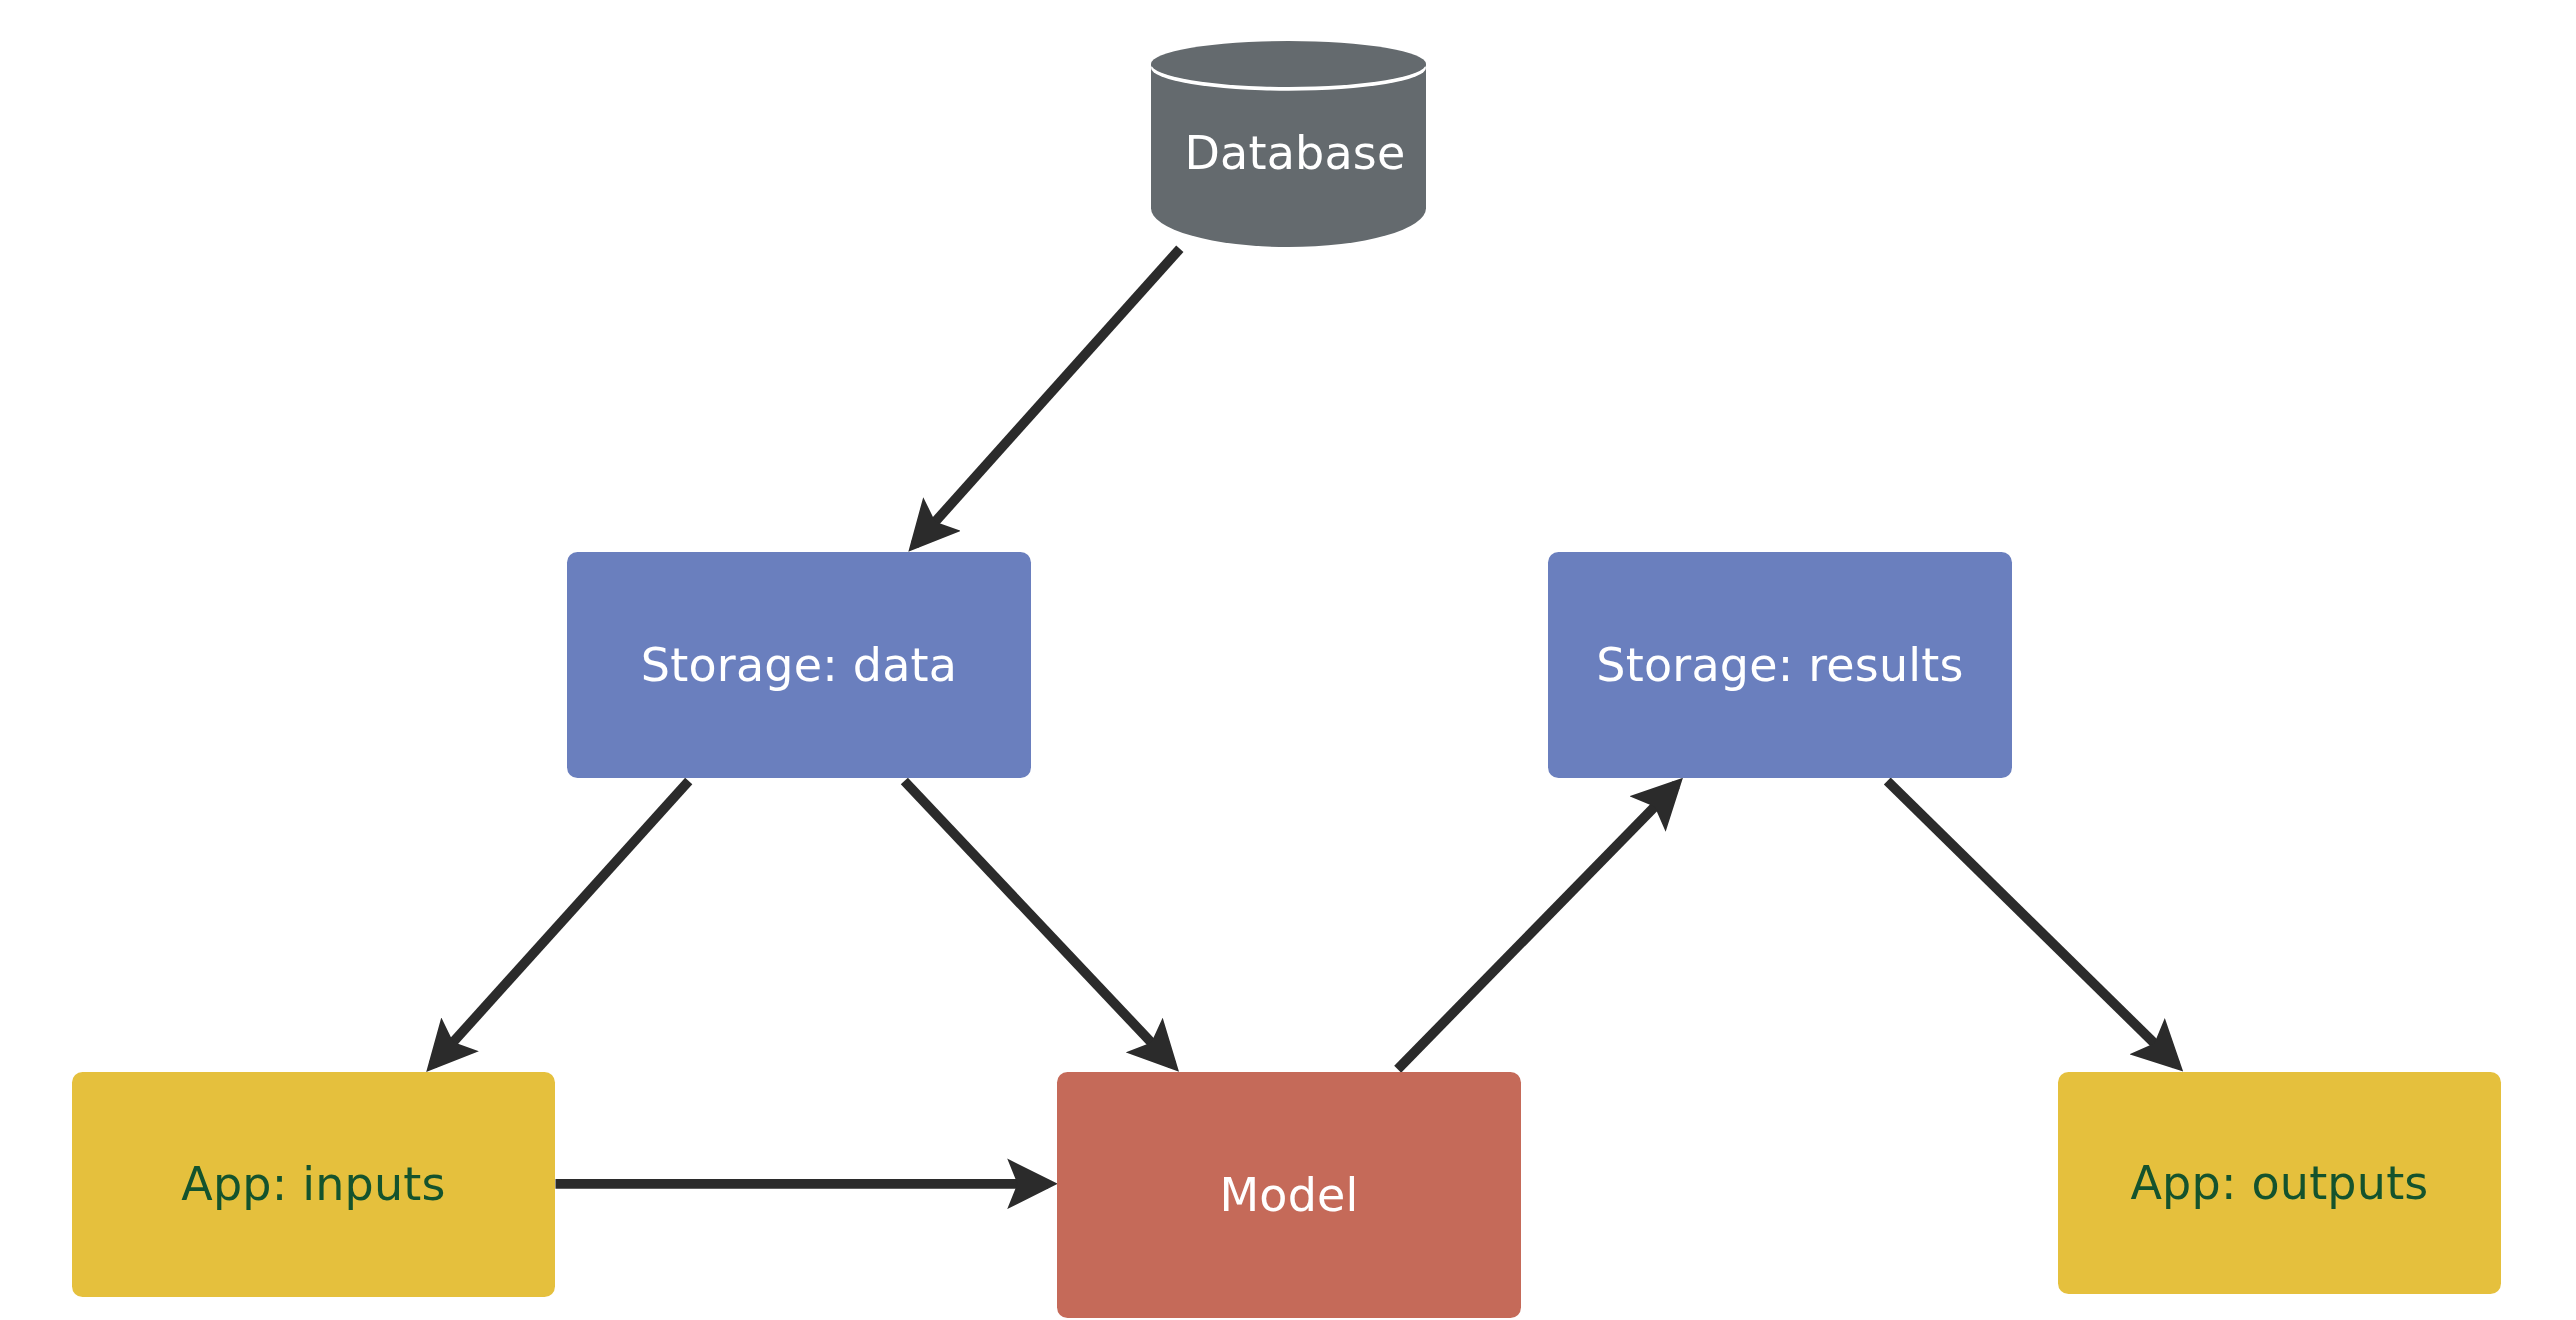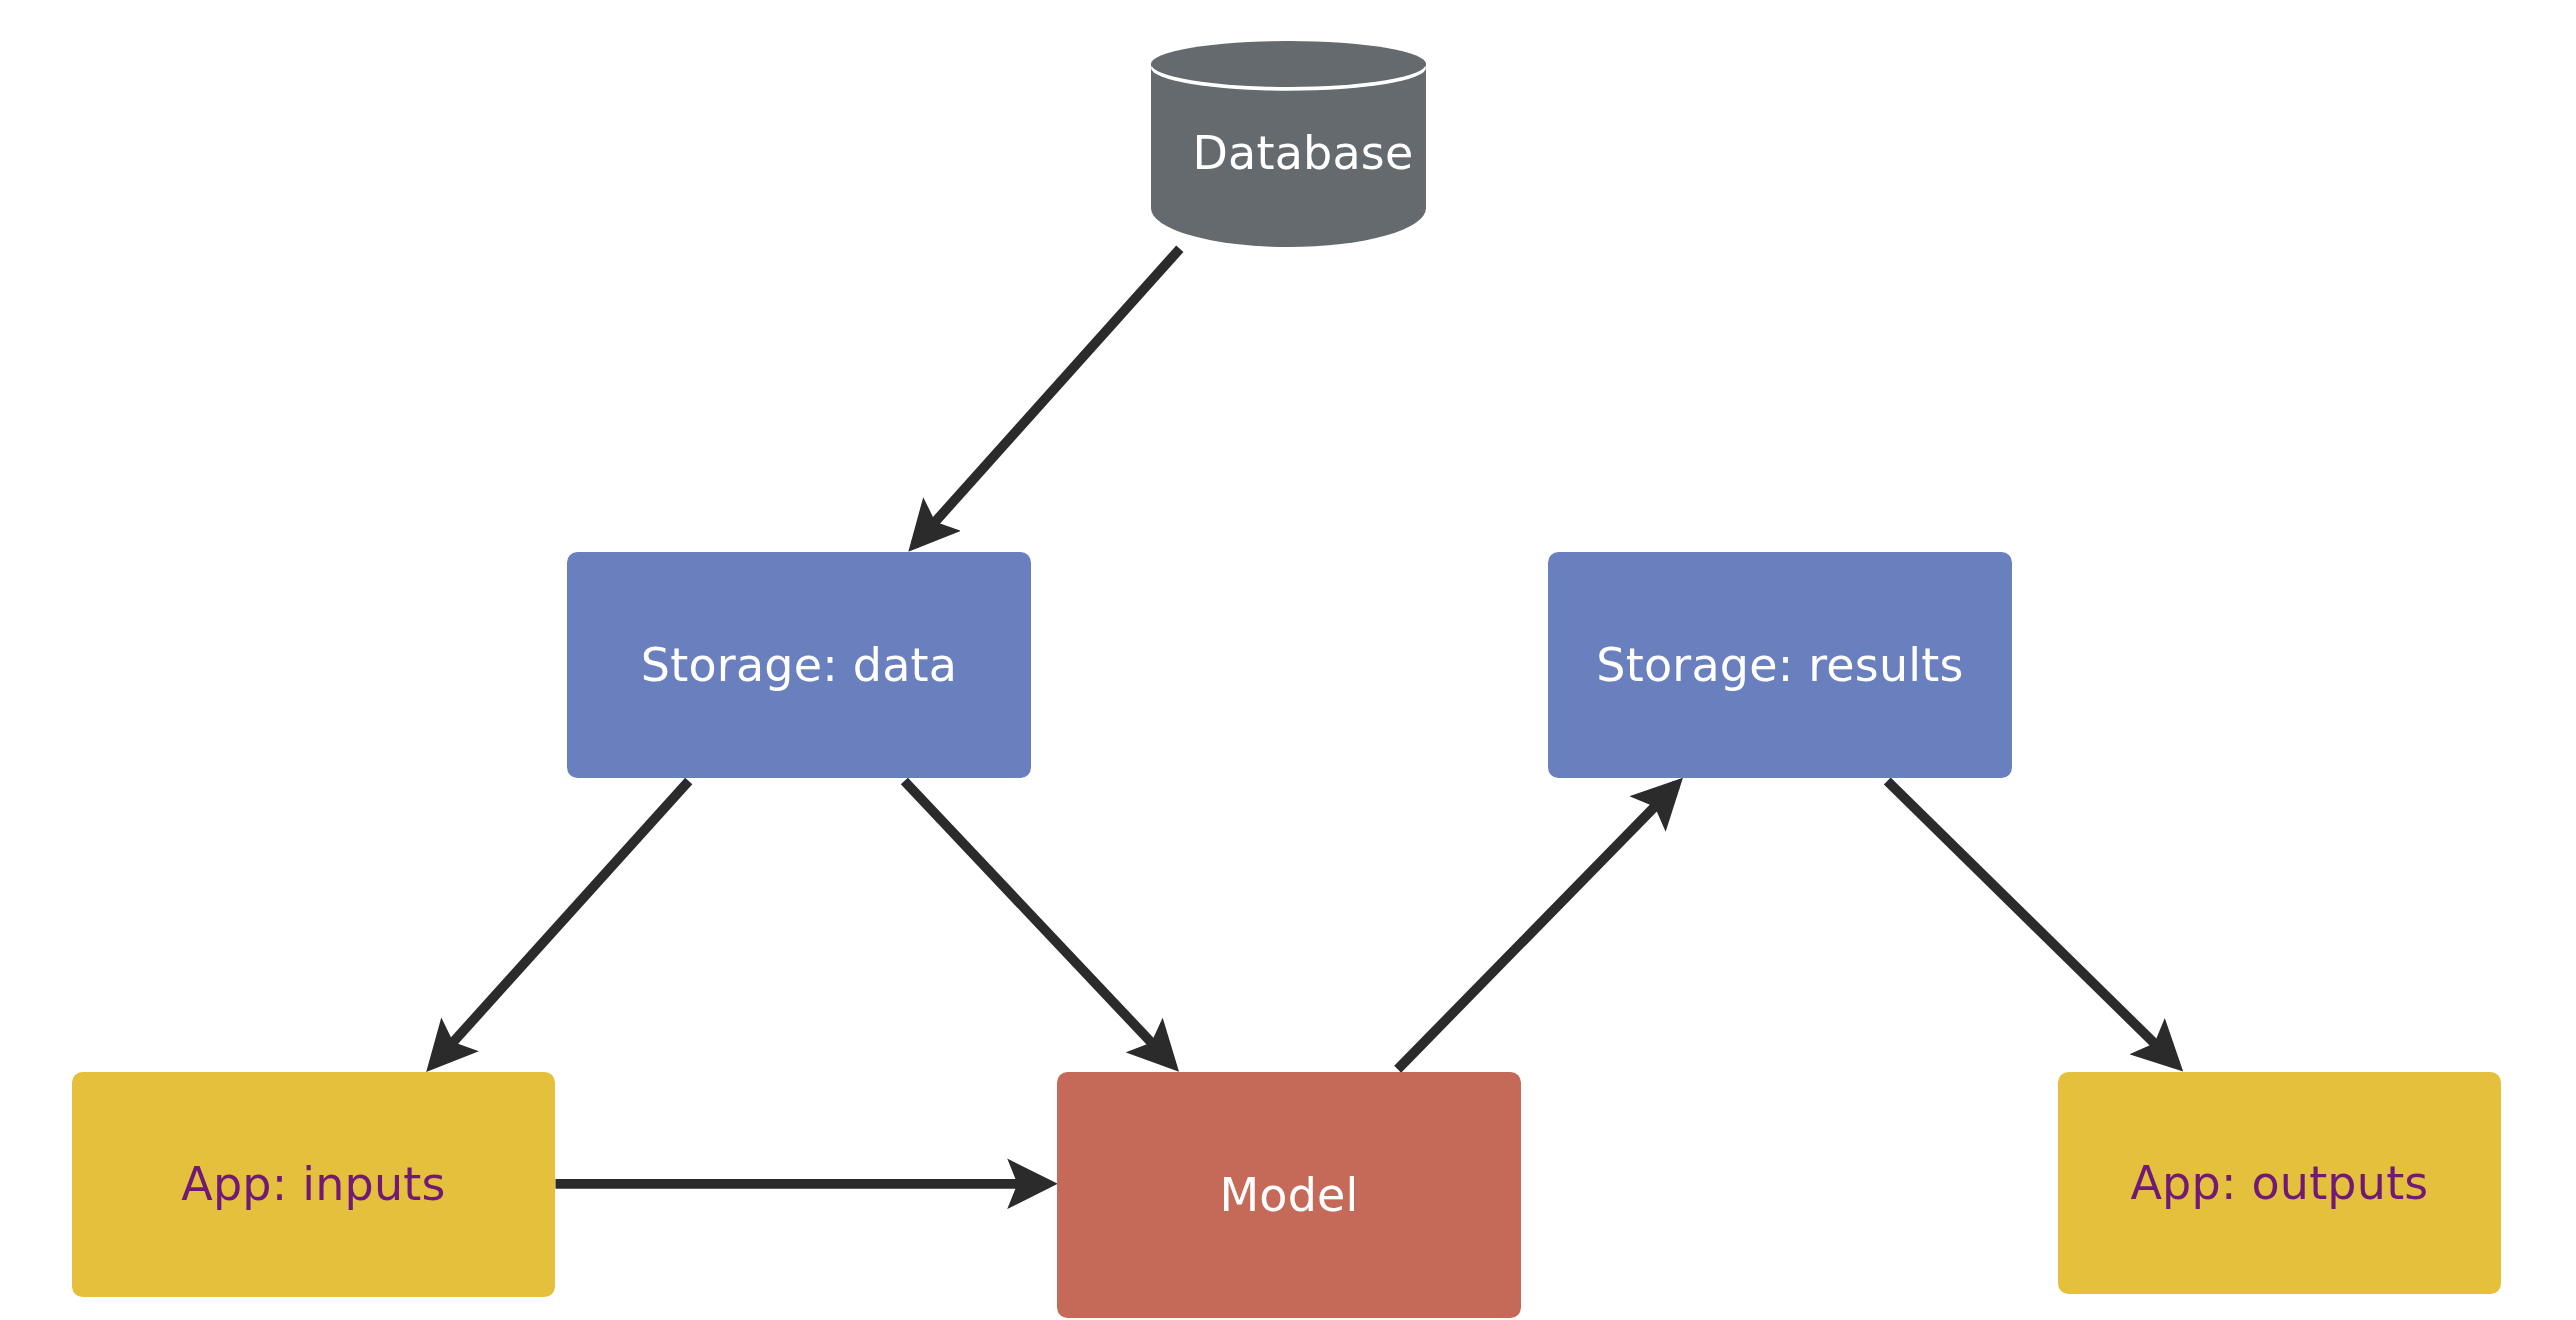--- a/index.html
+++ b/index.html
@@ -57,21 +57,21 @@
   }
   #node-model {
     left: 1057px; top: 1072px; width: 464px;  height: 246px;
     background: #c56a59;
   }
   #node-app-outputs {
     left: 2058px; top: 1072px; width: 443px;  height: 222px;
     background: #e5c03d;
   }
   .label-light { color: #ffffff; }
-  .label-dark  { color: #701a75; }
+  .label-dark  { color: #14532d; }
 
   
   #node-database {
     left: 1151px; top: 41px; width: 275px; height: 206px;
     background: transparent;
     display: block;
   }
   .cyl-body {
     position: absolute;
     left: 0; top: 22.5px;
@@ -89,21 +89,20 @@
   }
   .cyl-text {
     position: absolute;
     left: 0; top: 0;
     width: 288px; height: 206px;
     display: flex;
     align-items: center;
     justify-content: center;
     padding-top: 18px;
     box-sizing: border-box;
-    margin-left: 8px;
   }
 </style>
 </head>
 <body>
 
 <div id="canvas">
 
   <svg id="edges" viewBox="0 0 3441 1764" width="2576" height="1321" xmlns="http://www.w3.org/2000/svg">
     <defs>
       <marker id="arrowhead" markerWidth="5.2" markerHeight="5.2" refX="4.2" refY="2.6" orient="auto" markerUnits="strokeWidth">

